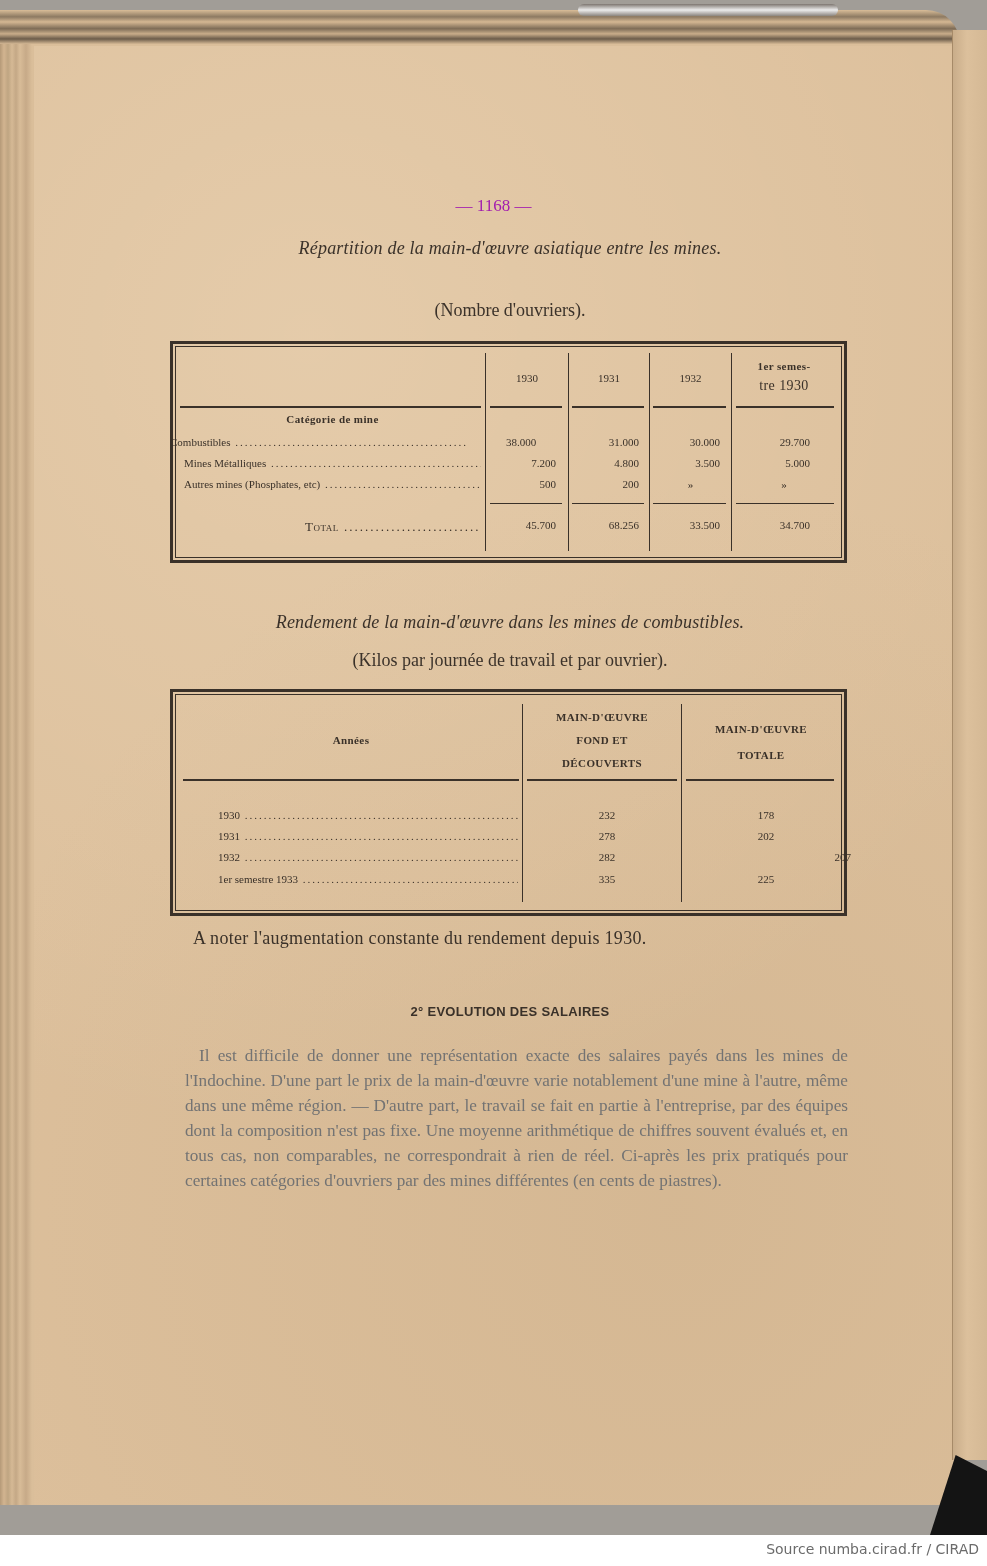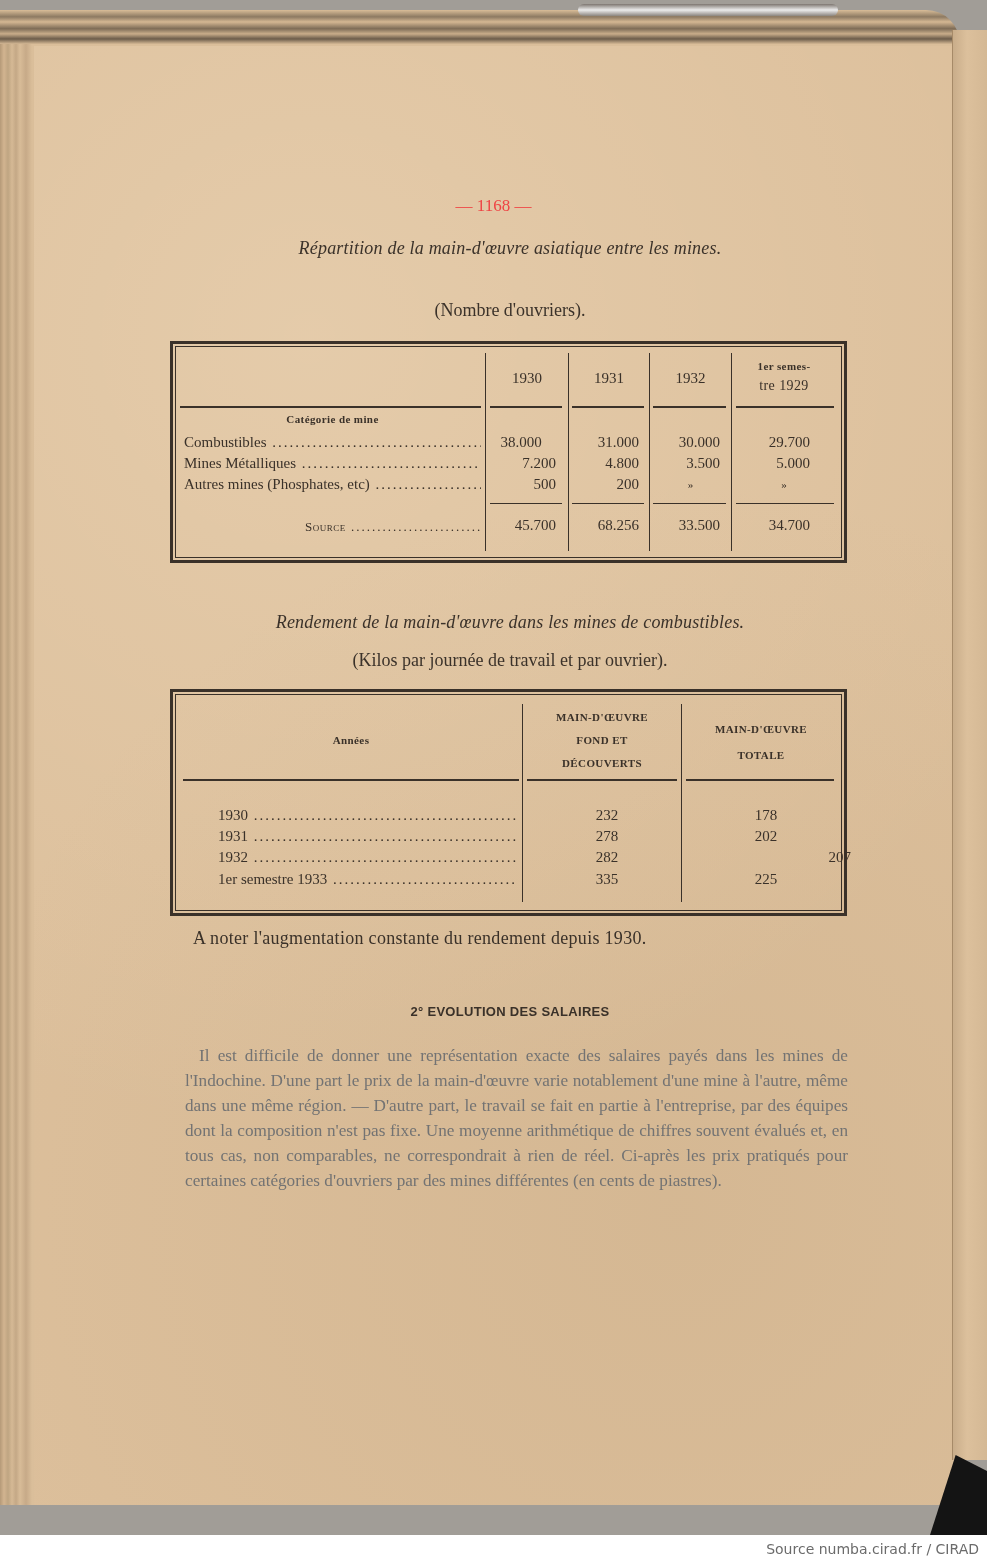--- a/index.html
+++ b/index.html
@@ -46,37 +46,37 @@
   }
   .caption-strip {
     position:absolute; left:0; top:1535px; width:987px; height:31px; background:#fff;
   }
   .source-text {
     position:absolute; right:8px; top:1541px;
     font-family:"DejaVu Sans", sans-serif; font-size:14px; color:#6b6b6b;
   }
 
   .content { position:absolute; left:0; top:0; width:987px; }
-  .page-number { position:absolute; left:0; width:987px; top:196px; text-align:center; font-size:17px; color:#ef4444; }
+  .page-number { position:absolute; left:0; width:987px; top:196px; text-align:center; font-size:17px; color:#a21caf; }
   .title { position:absolute; left:0; width:1020px; text-align:center; font-style:italic; font-size:18px; color:#3b322a; letter-spacing:0.2px; }
   .subtitle { position:absolute; left:0; width:1020px; text-align:center; font-size:18px; color:#3b322a; }
 
   
   .frame {
     position:absolute; border:3px solid #3a3129; box-sizing:border-box;
   }
   .frame-inner {
     position:absolute; left:2px; top:2px; right:2px; bottom:2px; border:1px solid #3a3129;
   }
   .vline { position:absolute; width:1px; background:#3a3129; }
   .hthick { position:absolute; height:2px; background:#3a3129; }
   .hthin { position:absolute; height:1px; background:#3a3129; }
   .smallcaps { font-variant:small-caps; font-size:12px; letter-spacing:0.5px; }
   .hdr { position:absolute; text-align:center; font-size:11px; font-weight:bold; letter-spacing:0.4px; color:#3a3129; line-height:24px; }
-  .cell { position:absolute; font-size:15px; line-height:21px; color:#3a3129; }
+  .cell { position:absolute; font-size:11px; line-height:21px; color:#3a3129; }
   .num { text-align:right; }
   .ctr { text-align:center; }
   .lead { overflow:hidden; white-space:nowrap; }
   .lead::after { content:" ........................................................................................"; letter-spacing:2px; }
 
   .note { position:absolute; left:193px; top:928px; font-size:18px; color:#3a3129; letter-spacing:0.3px; }
   .section-heading { position:absolute; left:0; width:1020px; top:1004px; text-align:center; font-family:"Liberation Sans", sans-serif; font-weight:bold; font-size:13px; color:#3a3129; letter-spacing:0.3px; }
   .para { position:absolute; left:185px; top:1043px; width:663px; font-size:17.2px; line-height:25px; text-align:justify; text-indent:14px; color:#737373; }
 </style>
 </head>
@@ -117,46 +117,46 @@
   <div class="hthin" style="left:572px; width:72px; top:503px;"></div>
   <div class="hthin" style="left:653px; width:73px; top:503px;"></div>
   <div class="hthin" style="left:736px; width:98px; top:503px;"></div>
 
   <div class="hdr" style="left:180px; width:305px; top:366px;margin-top:41px;">Catégorie de mine</div>
   <div class="cell ctr" style="left:486px; width:82px; top:368px;">1930</div>
   <div class="cell ctr" style="left:569px; width:80px; top:368px;">1931</div>
   <div class="cell ctr" style="left:650px; width:81px; top:368px;">1932</div>
   <div class="hdr" style="left:732px; width:104px; top:356px; line-height:20px; font-size:11px;">
     <div>1er semes-</div>
-    <div style="font-size:14px; font-weight:normal;">tre 1929</div>
-  </div>
-
-  <div>
-    <div class="cell lead" style="left:184px; width:297px; top:432px;">Combustibles</div>
+    <div style="font-size:14px; font-weight:normal;">tre 1930</div>
+  </div>
+
+  <div>
+    <div class="cell lead" style="left:170px; width:297px; top:432px;">Combustibles</div>
     <div class="cell num" style="left:486px; width:70px; top:432px;text-align:center;">38.000</div>
     <div class="cell num" style="left:569px; width:70px; top:432px;">31.000</div>
     <div class="cell num" style="left:650px; width:70px; top:432px;">30.000</div>
     <div class="cell num" style="left:732px; width:78px; top:432px;">29.700</div>
   </div>
   <div>
     <div class="cell lead" style="left:184px; width:297px; top:453px;">Mines Métalliques</div>
     <div class="cell num" style="left:486px; width:70px; top:453px;">7.200</div>
     <div class="cell num" style="left:569px; width:70px; top:453px;">4.800</div>
     <div class="cell num" style="left:650px; width:70px; top:453px;">3.500</div>
     <div class="cell num" style="left:732px; width:78px; top:453px;">5.000</div>
   </div>
   <div>
     <div class="cell lead" style="left:184px; width:297px; top:474px;">Autres mines (Phosphates, etc)</div>
     <div class="cell num" style="left:486px; width:70px; top:474px;">500</div>
     <div class="cell num" style="left:569px; width:70px; top:474px;">200</div>
     <div class="cell ctr" style="left:650px; width:81px; top:474px; font-size:11px;">»</div>
     <div class="cell ctr" style="left:732px; width:104px; top:474px; font-size:11px;">»</div>
   </div>
   <div>
-    <div class="cell lead smallcaps" style="left:305px; width:176px; top:516px; font-size:13px;">Source</div>
+    <div class="cell lead smallcaps" style="left:305px; width:176px; top:516px; font-size:13px;">Total</div>
     <div class="cell num" style="left:486px; width:70px; top:515px;">45.700</div>
     <div class="cell num" style="left:569px; width:70px; top:515px;">68.256</div>
     <div class="cell num" style="left:650px; width:70px; top:515px;">33.500</div>
     <div class="cell num" style="left:732px; width:78px; top:515px;">34.700</div>
   </div>
 
   <div class="title" style="top:612px;">Rendement de la main-d'œuvre dans les mines de combustibles.</div>
   <div class="subtitle" style="top:650px;">(Kilos par journée de travail et par ouvrier).</div>
 
   <div class="frame" style="left:170px; top:689px; width:677px; height:227px;">

